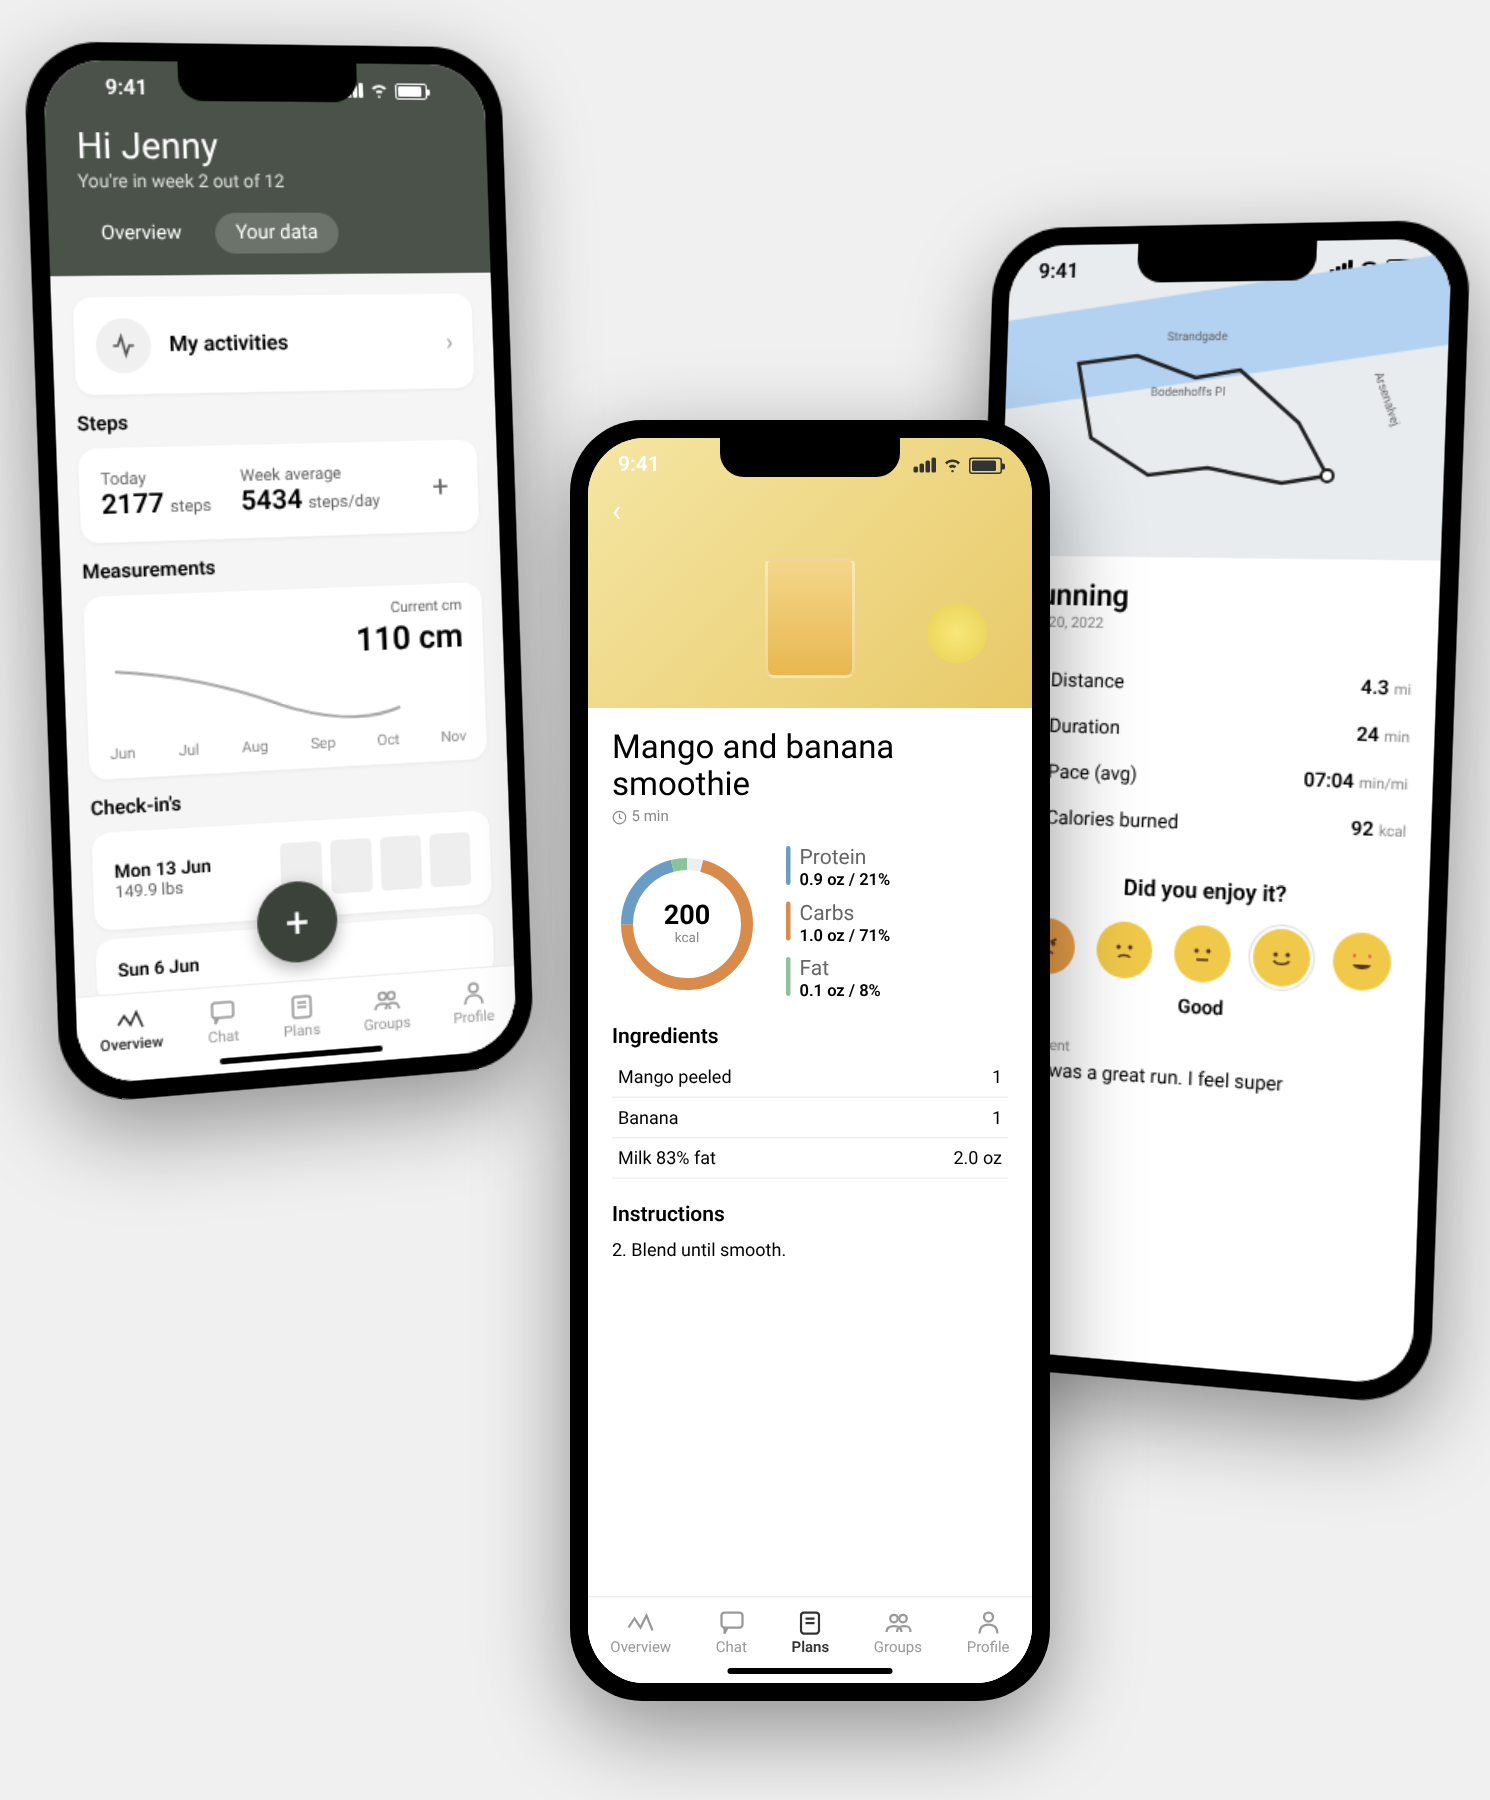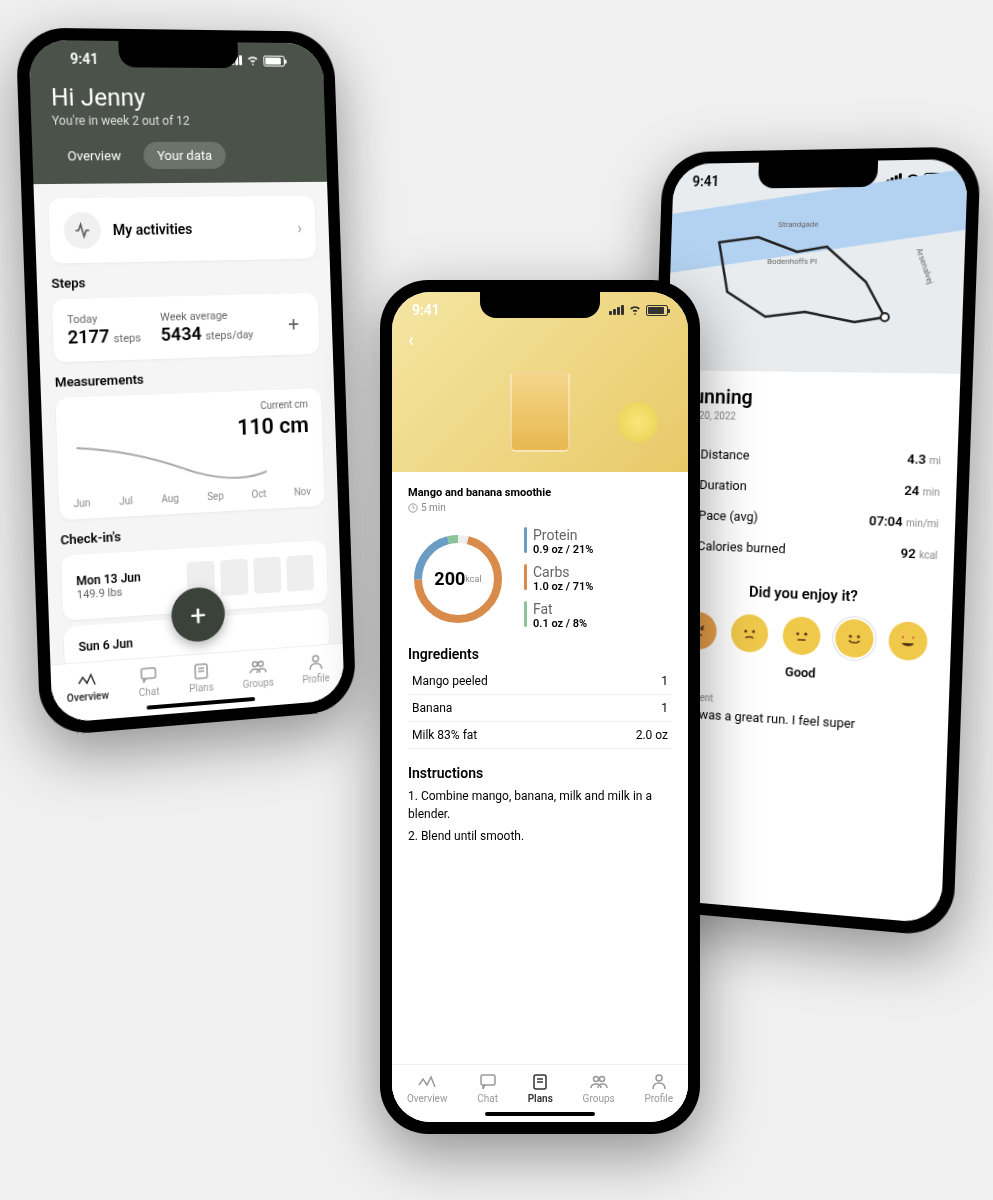--- a/index.html
+++ b/index.html
@@ -66,25 +66,25 @@
 .home-indicator { position: absolute; bottom: 6px; left: 50%; transform: translateX(-50%); width: 110px; height: 4px; background: #000; border-radius: 2px; }
 
 
 .p2-hero { height: 180px; background: linear-gradient(135deg, #f5e6a3, #e8c968); position: relative; }
 .p2-hero .status-bar { position: absolute; top:0; left:0; right:0; color:#333; }
 .p2-back { position: absolute; top: 36px; left: 16px; color: #fff; font-size: 20px; }
 .smoothie { position: absolute; bottom: 20px; left: 50%; transform: translateX(-50%); width: 60px; height: 80px; background: linear-gradient(#f4d68a, #e8b850); border-radius: 4px 4px 6px 6px; border: 2px solid rgba(255,255,255,0.4); }
 .lemon { position: absolute; width: 40px; height: 40px; border-radius: 50%; background: radial-gradient(#f8e77a, #e8d050); }
 .lemon1 { right: 30px; bottom: 30px; }
 .p2-body { flex: 1; padding: 14px 16px; overflow: hidden; background: #fff; }
-.p2-title { font-size: 11px; font-weight: 700; }
+.p2-title { font-size: 22px; font-weight: 400; }
 .p2-time { font-size: 10px; color: #888; margin-top: 3px; display: flex; align-items: center; gap: 3px; }
 .nutri { display: flex; gap: 16px; margin-top: 14px; align-items: center; }
 .kcal-ring { width: 100px; height: 100px; position: relative; }
-.kcal-center { position: absolute; inset: 20px; border-radius: 50%; display: flex; align-items: center; justify-content: center; }
+.kcal-center { position: absolute; inset: 20px; border-radius: 50%; display: flex; flex-direction: column; align-items: center; justify-content: center; }
 .kcal-val { font-size: 18px; font-weight: 700; }
 .kcal-unit { font-size: 9px; color: #888; }
 .macros { display: flex; flex-direction: column; gap: 8px; font-size: 11px; }
 .macro { display: flex; gap: 6px; }
 .macro-bar { width: 3px; border-radius: 2px; }
 .macro-label { font-size: 14px; color: #666; }
 .macro-val { font-size: 11px; font-weight: 600; }
 .sect-title { font-size: 14px; font-weight: 600; margin-top: 16px; margin-bottom: 6px; }
 .ing-row { display: flex; justify-content: space-between; padding: 6px 4px; font-size: 12px; border-bottom: 1px solid #f0f0f0; }
 .instr { font-size: 12px; line-height: 1.5; margin-top: 4px; }
@@ -342,21 +342,20 @@
       <div class="ing-row">
           <span>Banana</span>
           <span>1</span>
         </div>
       <div class="ing-row">
           <span>Milk 83% fat</span>
           <span>2.0 oz</span>
         </div>
 
       <div class="sect-title">Instructions</div>
-      <div class="instr">1. Combine mango, banana, milk and milk in a blender.</div>
       <div class="instr">2. Blend until smooth.</div>
 
     </div>
 
     <div class="bottom-nav">
       <div class="nav-item">
           <div class="nav-icon">
             <svg width="18" height="14" viewBox="0 0 18 14" stroke="#999" stroke-width="1.5" fill="none">
               <path d="M1 10l4-6 4 6 4-8 4 10"></path>
             </svg>

